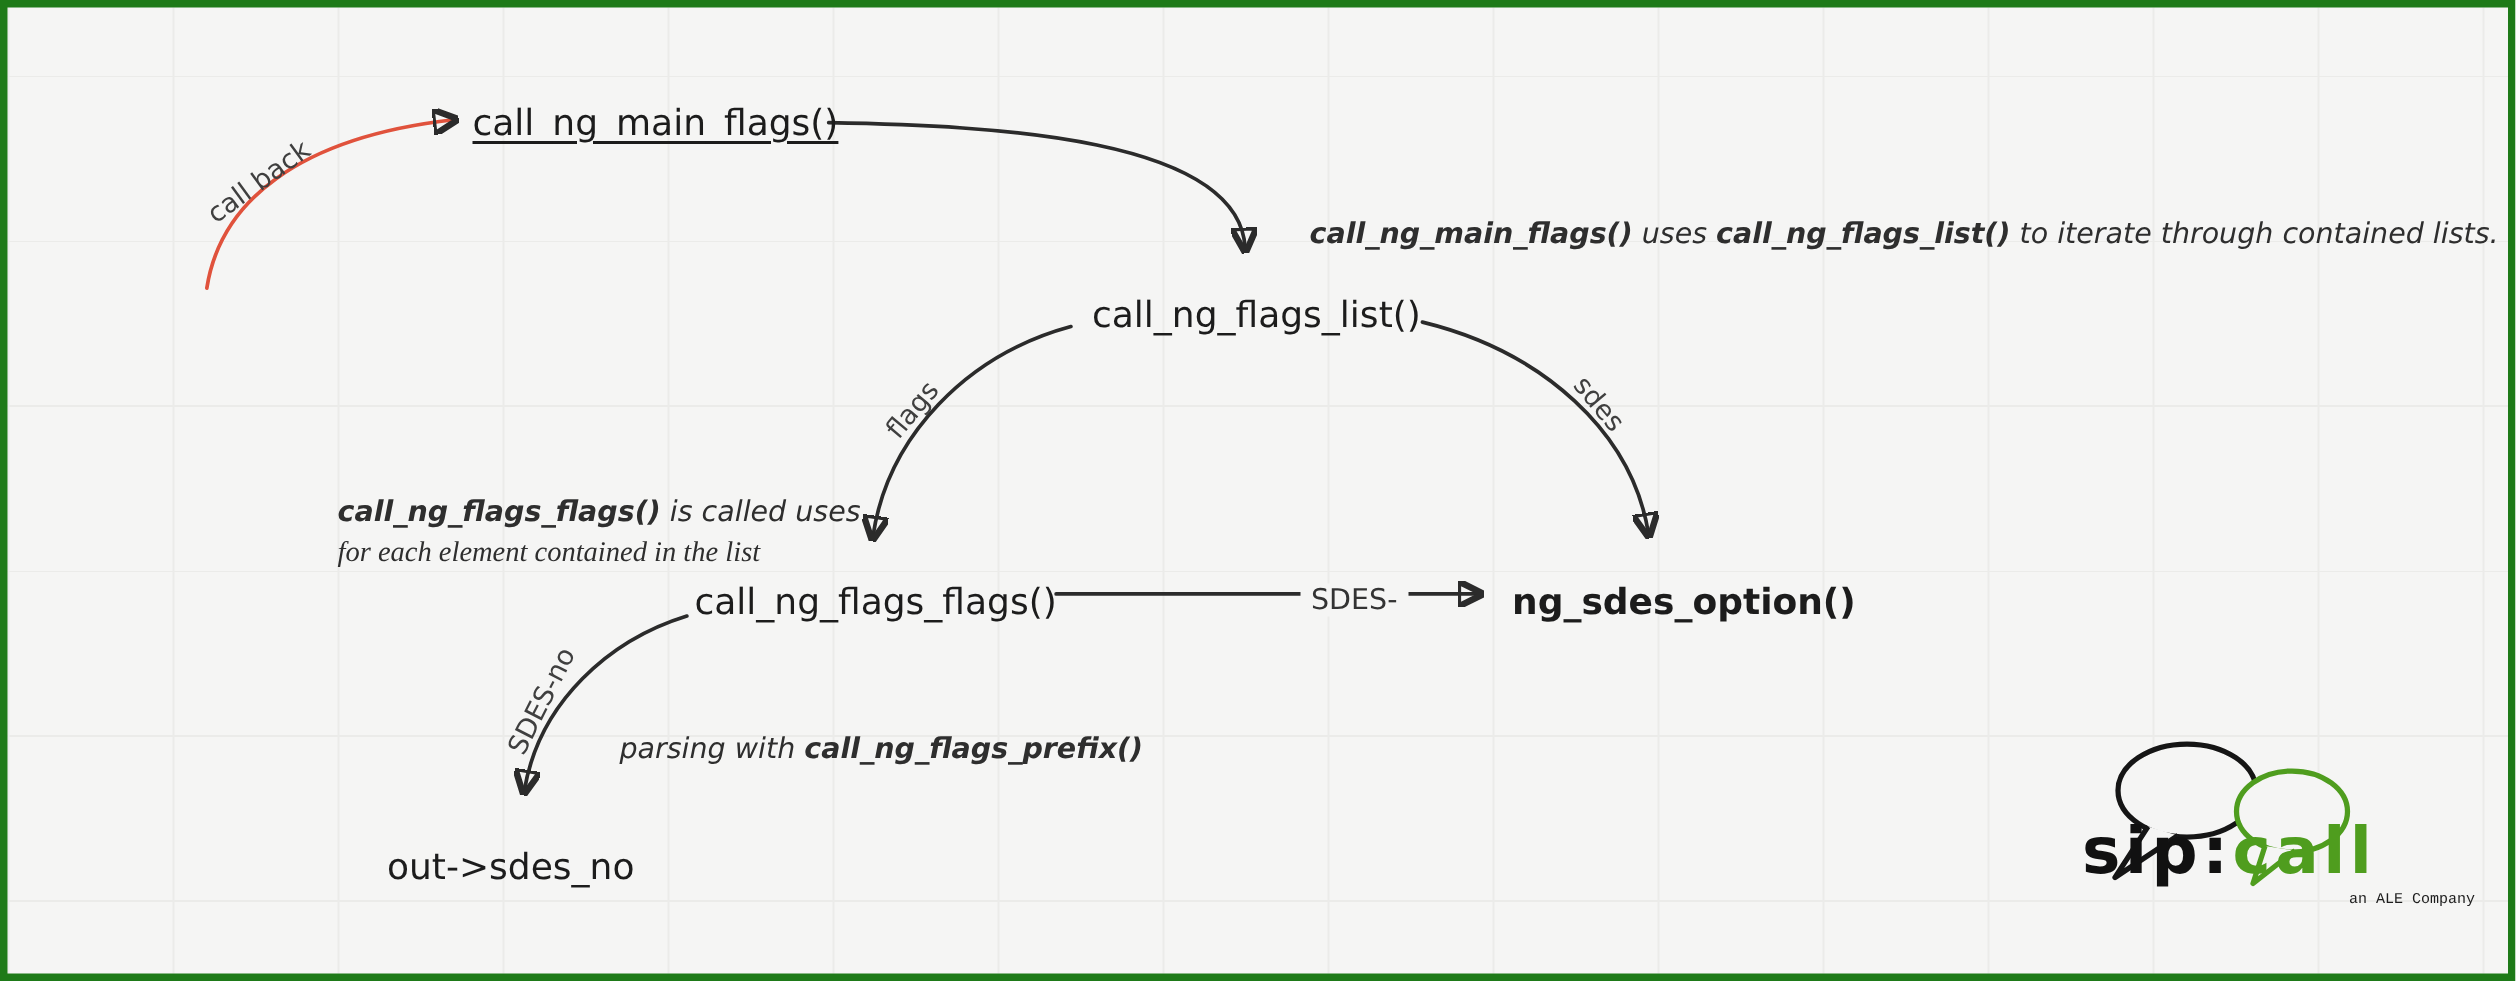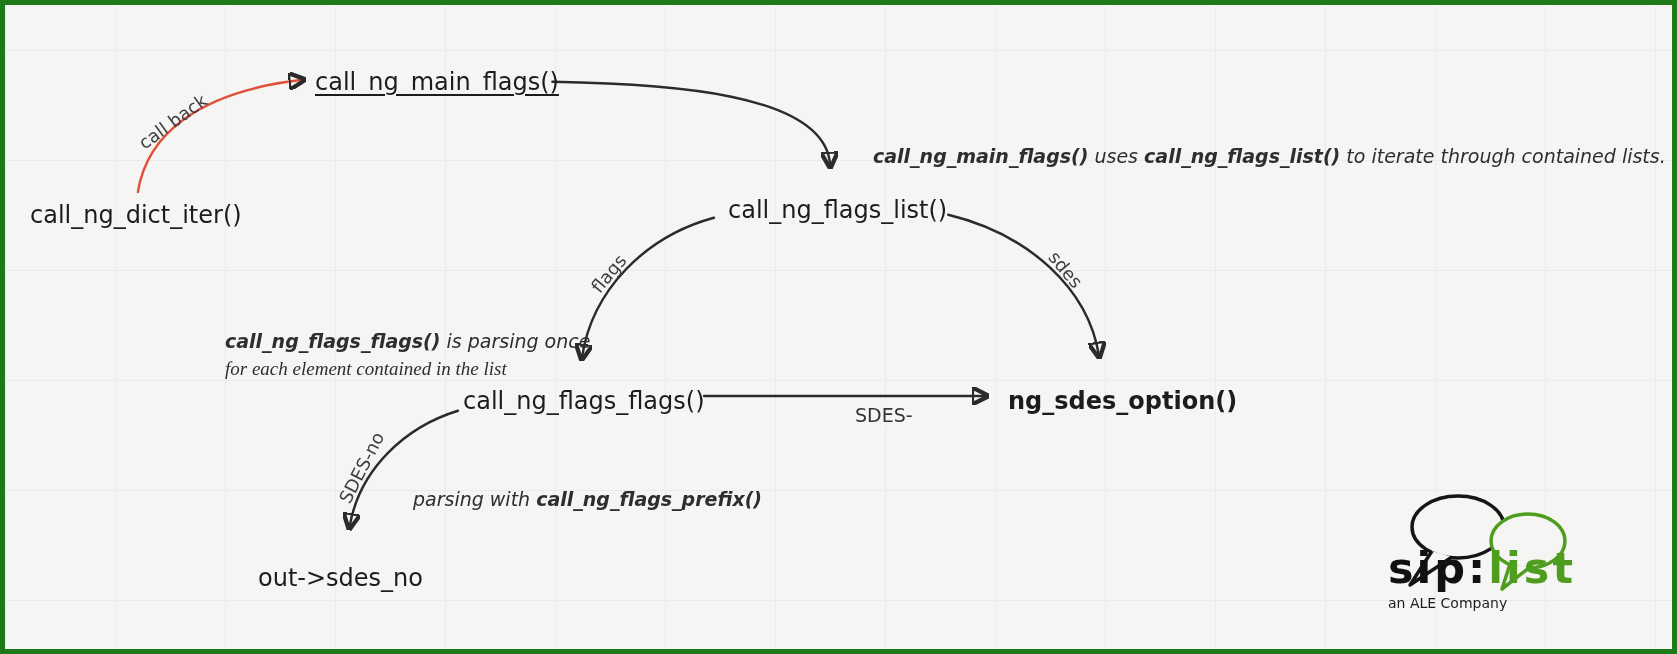--- a/index.html
+++ b/index.html
@@ -27,21 +27,21 @@
   .edge-label{position:absolute;font-size:18px;color:#3f3f3f;white-space:nowrap;}
   .edge-label.rot{transform-origin:center center;}
   .edge-label.on-line{background:#f5f5f4;padding:0 7px;font-size:19px;color:#333;}
   .note{position:absolute;font-size:19px;font-style:italic;color:#2e2e2e;white-space:nowrap;}
   .note b{font-weight:bold;}
   .logo{position:absolute;left:1383px;top:486px;width:268px;height:125px;}
   .logo-bubbles{position:absolute;left:6px;top:0;}
   .logo-word{position:absolute;left:0;top:56px;font-size:43px;font-weight:800;letter-spacing:3px;white-space:nowrap;line-height:1;}
   .logo-word .sip{color:#111111;margin-top:48px;}
   .logo-word .wise{color:#4f9d1e;}
-  .logo-tagline{position:absolute;left:0;top:104px;width:262px;text-align:left;font-size:14px;color:#1d1d1d;}
+  .logo-tagline{position:absolute;left:0;top:104px;width:262px;text-align:right;font-size:10px;color:#1d1d1d;font-family:Liberation Mono, monospace;}
 </style>
 </head>
 <body>
 
 <div class="canvas">
 
   <svg class="edges" viewBox="0 0 1677 654">
     <defs>
       <marker id="ah-black" viewBox="0 0 10 10" refX="8" refY="5" markerWidth="7" markerHeight="7" orient="auto">
         <path d="M0,0 L10,5 L0,10 Z" fill="#2b2b2b"></path>
@@ -51,52 +51,51 @@
       </marker>
     </defs>
     <path class="red" d="M127,190 C136,132 188,88 294,76" marker-end="url(#ah-red)"></path>
     <path d="M548,78 C660,80 826,88 830,163" marker-end="url(#ah-black)"></path>
     <path d="M712,216 C642,235 588,290 578,358" marker-end="url(#ah-black)"></path>
     <path d="M950,213 C1032,233 1092,288 1103,356" marker-end="url(#ah-black)"></path>
     <path d="M702,397 L988,397" marker-end="url(#ah-black)"></path>
     <path d="M452,412 C400,428 352,470 342,530" marker-end="url(#ah-black)"></path>
   </svg>
 
-  <div class="node" style="left:25px;top:196px;">call_ng_dict_iter()</div>
   <div class="node underlined" style="left:310px;top:63px;">call_ng_main_flags()</div>
   <div class="node" style="left:723px;top:191px;">call_ng_flags_list()</div>
   <div class="node" style="left:458px;top:382px;">call_ng_flags_flags()</div>
   <div class="node bold" style="left:1003px;top:382px;">ng_sdes_option()</div>
   <div class="node" style="left:253px;top:559px;">out-&gt;sdes_no</div>
 
   <div class="edge-label rot" style="left:128px;top:106px;transform:rotate(-36deg);">call back</div>
   <div class="edge-label rot" style="left:582px;top:258px;transform:rotate(-50deg);">flags</div>
   <div class="edge-label rot" style="left:1040px;top:254px;transform:rotate(50deg);">sdes</div>
-  <div class="edge-label on-line" style="left:843px;top:384px;margin-top:15px;">SDES-</div>
+  <div class="edge-label on-line" style="left:862px;top:384px;">SDES-</div>
   <div class="edge-label rot" style="left:318px;top:452px;transform:rotate(-63deg);">SDES-no</div>
 
   <div class="note" style="left:868px;top:140px;">
     <b>call_ng_main_flags()</b><span> uses </span><b>call_ng_flags_list()</b><span> to iterate through contained lists.</span>
   </div>
 
   <div class="note" style="left:220px;top:325px;">
-    <b>call_ng_flags_flags()</b><span> is parsing once</span>
+    <b>call_ng_flags_flags()</b><span> is called uses</span>
   </div>
   <div class="note" style="left:220px;top:353px;font-family:Liberation Serif, serif;">for each element contained in the list</div>
 
   <div class="note" style="left:360px;top:483px;margin-left:48px;">
     <span>parsing with </span><b>call_ng_flags_prefix()</b>
   </div>
 
   <div class="logo">
     <svg class="logo-bubbles" width="190" height="108" viewBox="0 0 190 108">
       <ellipse cx="64" cy="36" rx="46" ry="31" fill="#f5f5f4" stroke="#151515" stroke-width="3.5"></ellipse>
       <path d="M38,60 L16,94 L58,66" fill="#f5f5f4" stroke="#151515" stroke-width="3.5" stroke-linejoin="round"></path>
       <ellipse cx="134" cy="50" rx="37" ry="27" fill="#f5f5f4" stroke="#4f9d1e" stroke-width="3.5"></ellipse>
       <path d="M116,73 L108,98 L136,76" fill="#f5f5f4" stroke="#4f9d1e" stroke-width="3.5" stroke-linejoin="round"></path>
     </svg>
     <div class="logo-word">
-      <span class="sip">sip:</span><span class="wise">list</span>
+      <span class="sip">sip:</span><span class="wise">call</span>
     </div>
     <div class="logo-tagline">an ALE Company</div>
   </div>
 
 </div>
 
 </body></html>

